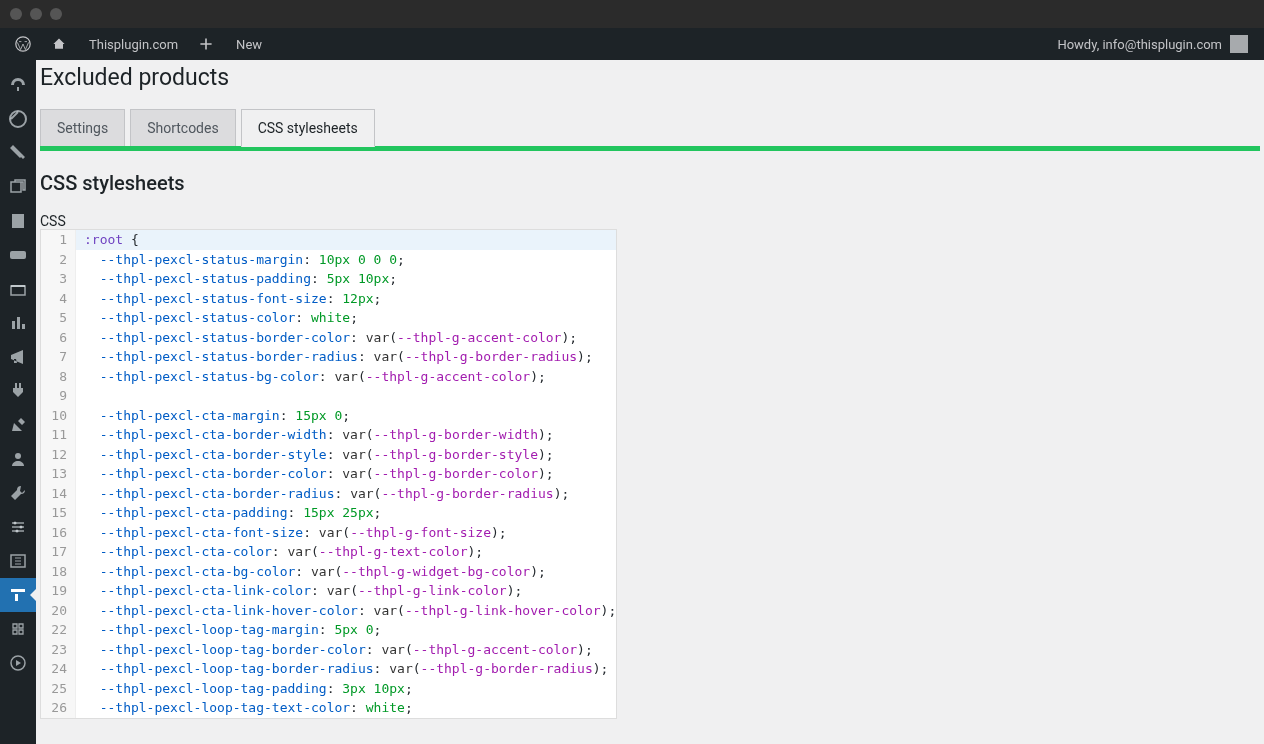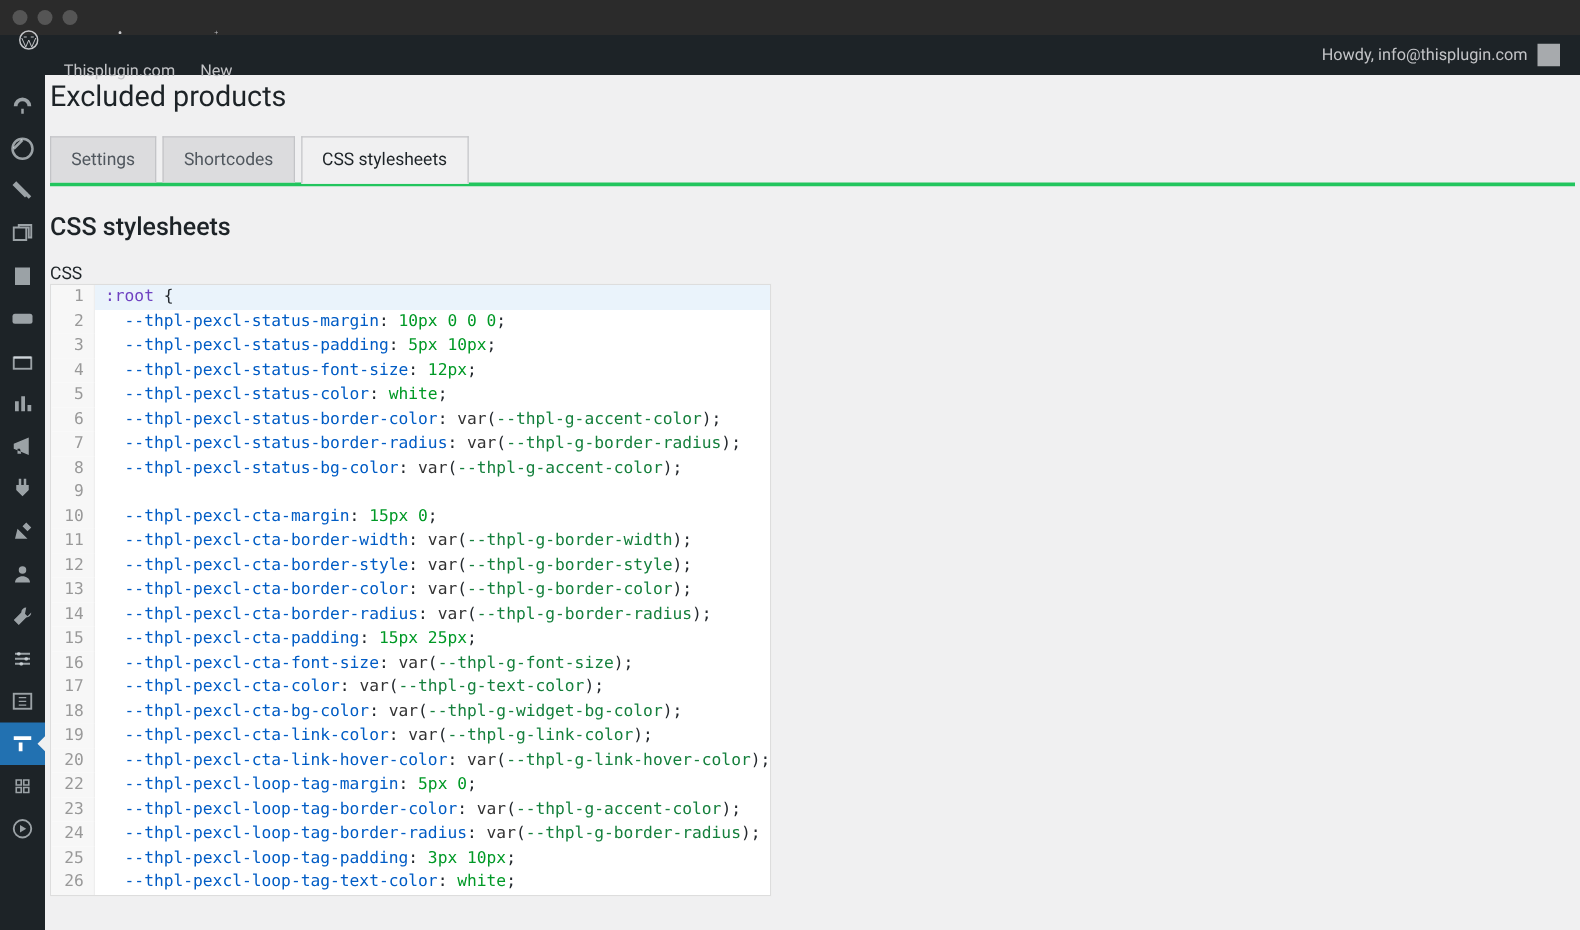--- a/index.html
+++ b/index.html
@@ -3,54 +3,54 @@
 <meta charset="utf-8">
 <style>
 * { margin: 0; padding: 0; box-sizing: border-box; }
 body { font-family: -apple-system, BlinkMacSystemFont, "Segoe UI", Roboto, sans-serif; background: #f0f0f1; width: 1264px; height: 744px; overflow: hidden; }
 
 .titlebar { height: 28px; background: #2b2b2b; display: flex; align-items: center; padding: 0 10px; gap: 8px; }
 .dot { width: 12px; height: 12px; border-radius: 50%; background: #555; }
 
 .adminbar { height: 32px; background: #1d2327; color: #f0f0f1; display: flex; align-items: center; font-size: 13px; padding: 0 8px; justify-content: space-between; }
 .adminbar-left { display: flex; align-items: center; gap: 6px; }
-.ab-item { display: flex; align-items: center; gap: 22px; padding: 0 7px; height: 41px; color: #c3c4c7; cursor: pointer; flex-direction: column; }
+.ab-item { display: flex; align-items: center; gap: 22px; padding: 0 7px; height: 41px; color: #c3c4c7; cursor: pointer; }
 .adminbar-right { display: flex; align-items: center; gap: 8px; color: #c3c4c7; padding-right: 8px; }
 .avatar { width: 18px; height: 18px; background: #a7aaad; }
 
 .main-wrap { display: flex; height: calc(100% - 60px); }
 
 .sidebar { width: 36px; background: #1d2327; display: flex; flex-direction: column; padding-top: 8px; }
 .sidebar-item { width: 36px; height: 34px; display: flex; align-items: center; justify-content: center; color: rgba(240,246,252,0.6); cursor: pointer; }
 .sidebar-item.active { background: #2271b1; color: #fff; position: relative; }
 .sidebar-item.active::after { content:""; position:absolute; right:-0px; top:50%; transform:translateY(-50%); border:6px solid transparent; border-right-color:#f0f0f1; }
 .sidebar-item svg { width: 20px; height: 20px; fill: currentColor; }
 
 .content { flex: 1; padding: 4px; overflow: auto; }
 h1 { font-size: 23px; font-weight: 400; color: #1d2327; margin-bottom: 18px; }
 h2 { font-size: 20px; font-weight: 500; color: #1d2327; margin: 20px 0 14px; }
 
-.tabs { display: flex; border-bottom: 3px solid #22c55e; }
+.tabs { display: flex; border-bottom: 5px solid #22c55e; }
 .tab { padding: 10px 16px; font-size: 14px; color: #50575e; background: #dcdcde; border: 1px solid #c3c4c7; border-bottom: none; margin-right: 5px; cursor: pointer; }
 .tab.active { background: #f0f0f1; border-bottom: 1px solid #f0f0f1; margin-bottom: -1px; color: #1d2327; }
 
 .form-row { display: flex; align-items: flex-start; margin-top: 10px; flex-direction: column; }
 .form-label { width: 200px; font-size: 14px; color: #1d2327; padding-top: 4px; }
 
 .editor { flex: 1; background: #fff; border: 1px solid #ddd; font-family: "Menlo", "Consolas", monospace; font-size: 13px; }
 .line { display: flex; line-height: 19.5px; }
 .line.hl { background: #eaf3fb; }
 .gutter { width: 35px; text-align: right; padding-right: 8px; color: #999; background: #f7f7f7; border-right: 1px solid #eee; user-select: none; }
 .code { padding-left: 8px; white-space: pre; color: #333; }
 .tok-sel { color: #6f42c1; }
 .tok-prop { color: #005cc5; }
 .tok-punc { color: #24292e; }
 .tok-num { color: #009926; }
 .tok-kw { color: #009926; }
-.tok-var { color: #15803d; }
+.tok-var { color: #a21caf; }
 .tok-func { color: #333; margin-top: 11px; }
 
 .ic { width: 16px; height: 16px; display: inline-block; }
 </style>
 </head>
 <body>
 
 <div class="titlebar">
   <div class="dot"></div>
   <div class="dot"></div>

